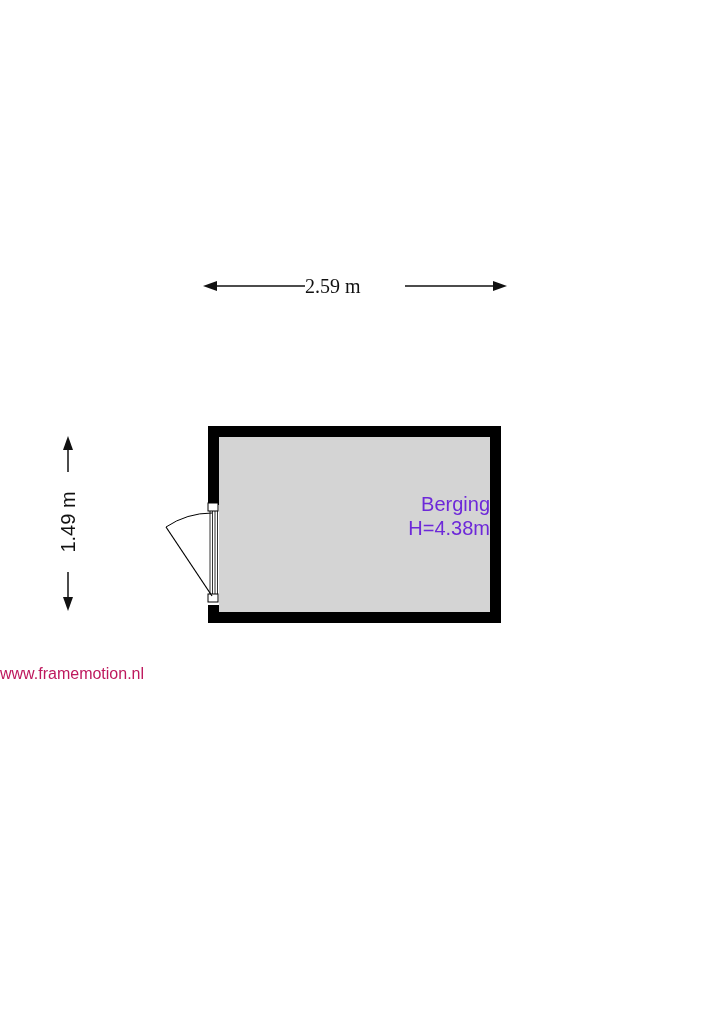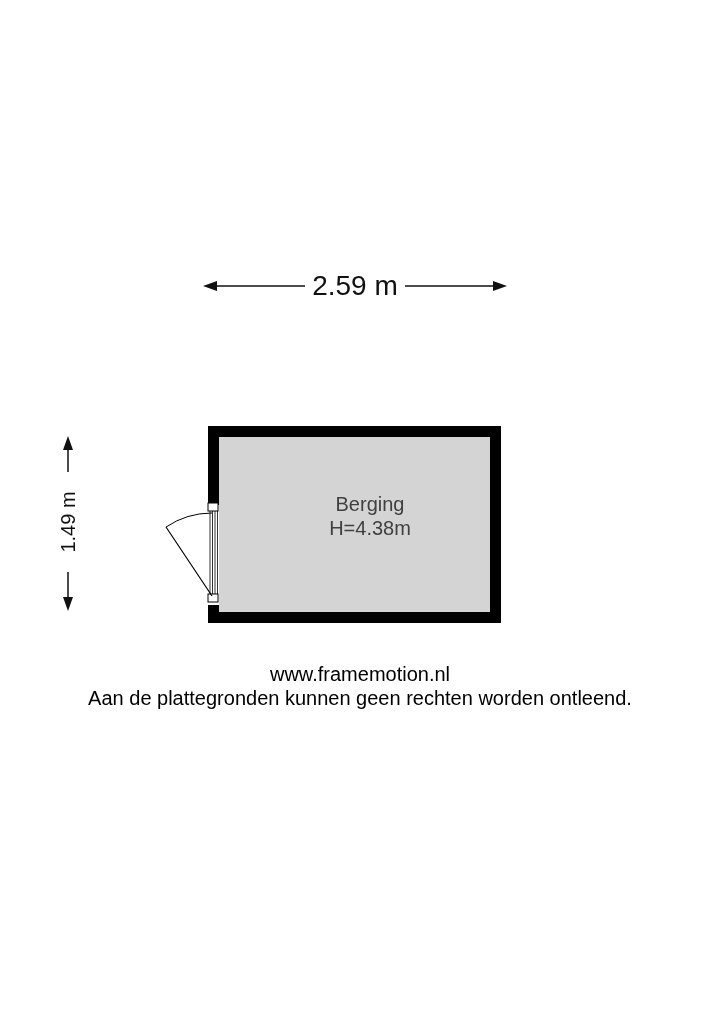--- a/index.html
+++ b/index.html
@@ -1,21 +1,21 @@
 <!DOCTYPE html>
 <html><head>
   <meta charset="utf-8">
   <style>
     html, body { margin: 0; padding: 0; background: #ffffff; }
     body { width: 720px; height: 1017px; position: relative; overflow: hidden; font-family: "Liberation Sans", sans-serif; color: #111111; }
     .plan { position: absolute; left: 0; top: 0; width: 720px; height: 1017px; }
-    .room-label { position: absolute; left: 220px; top: 492px; width: 270px; text-align: center; font-size: 20px; line-height: 24px; color: #404040; margin-left: 15px; }
-    .dim-h-label { position: absolute; left: 305px; top: 274px; width: 100px; text-align: center; font-size: 28px; line-height: 24px; background: #ffffff; }
+    .room-label { position: absolute; left: 220px; top: 492px; width: 270px; text-align: right; font-size: 20px; line-height: 24px; color: #6d28d9; }
+    .dim-h-label { position: absolute; left: 305px; top: 274px; width: 100px; text-align: left; font-size: 20px; line-height: 24px; background: #ffffff; font-family: Liberation Serif, serif; }
     .dim-v-label { position: absolute; left: 18px; top: 510px; width: 100px; text-align: center; font-size: 20px; line-height: 24px; transform: rotate(-90deg); transform-origin: 50% 50%; background: #ffffff; }
-    .footer { position: absolute; left: 0; top: 662px; width: 720px; text-align: center; font-size: 20px; line-height: 24px; color: #000000; }
+    .footer { position: absolute; left: 0; top: 662px; width: 720px; font-size: 16px; line-height: 24px; color: #be185d; }
     .footer div { white-space: nowrap; }
   </style>
 </head>
 <body>
 
 <svg class="plan" viewBox="0 0 720 1017" xmlns="http://www.w3.org/2000/svg">
 
   <g>
     <line x1="214" y1="286" x2="312" y2="286" stroke="#111" stroke-width="1.5"></line>
     <line x1="398" y1="286" x2="496" y2="286" stroke="#111" stroke-width="1.5"></line>
@@ -51,14 +51,13 @@
 <div class="dim-h-label">2.59 m</div>
 <div class="dim-v-label">1.49 m</div>
 
 <div class="room-label">
   <div>Berging</div>
   <div>H=4.38m</div>
 </div>
 
 <div class="footer">
   <div>www.framemotion.nl</div>
-  <div>Aan de plattegronden kunnen geen rechten worden ontleend.</div>
 </div>
 
 </body></html>

